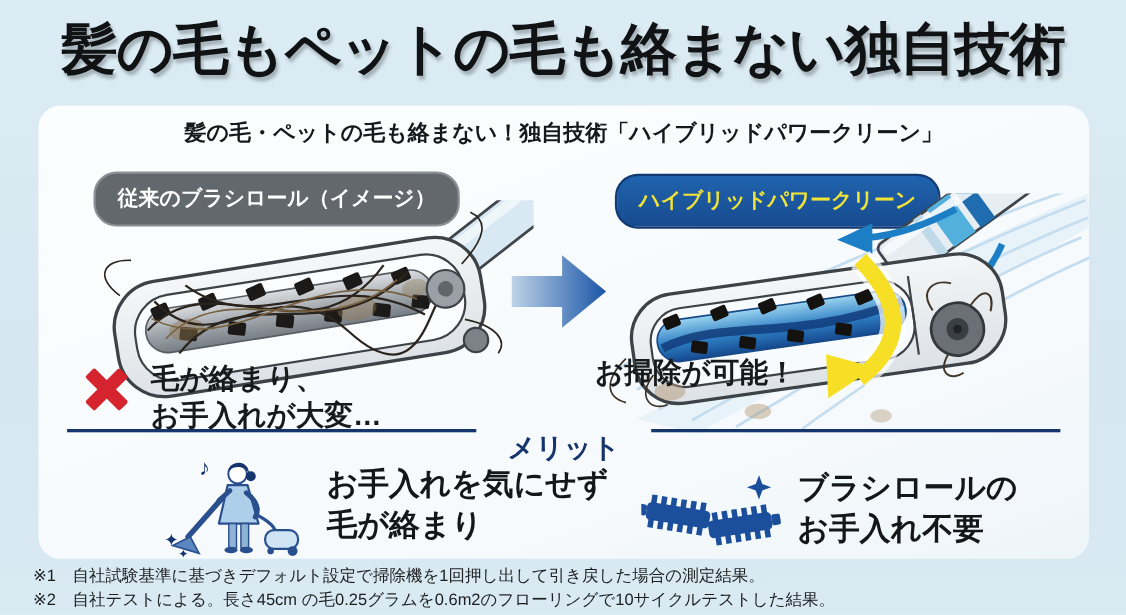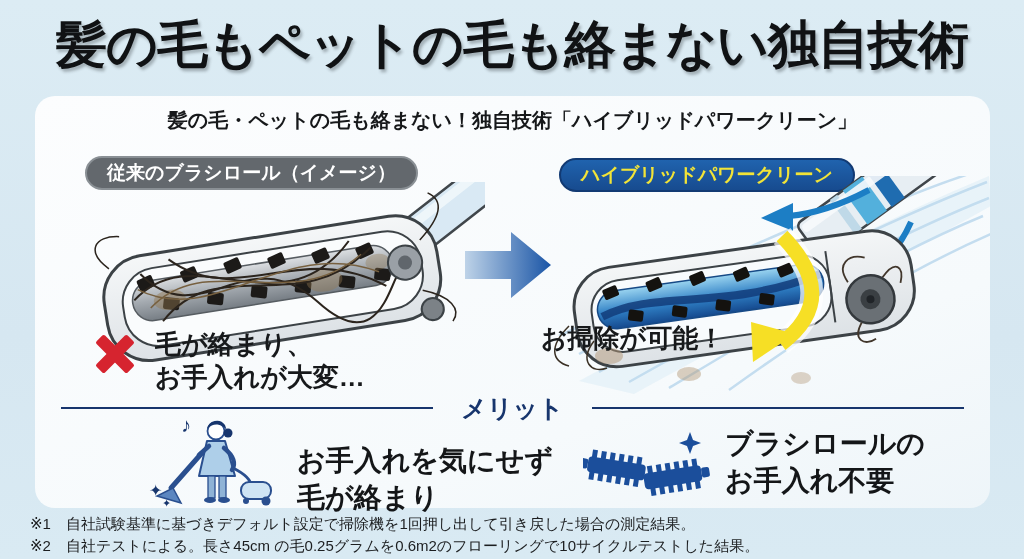--- a/index.html
+++ b/index.html
@@ -20,64 +20,64 @@
     position:absolute; left:35px; top:96px; width:955px; height:412px;
     background:linear-gradient(160deg,#fcfdfe 0%,#f6fafc 70%,#eef5f9 100%);
     border-radius:20px;
   }
   .subtitle{
     position:absolute; top:11px; left:0; width:100%;
     text-align:center; font-size:20px; font-weight:900; color:#16181a;
     white-space:nowrap;
   }
   .pill{
-    position:absolute; height:34px; line-height:36px; padding:0 20px;
+    position:absolute; height:50px; line-height:36px; padding:0 20px;
     border-radius:21px; font-size:19px; font-weight:800; white-space:nowrap;
     display:flex; align-items:center;
   }
   .pill-gray{
     left:50px; top:60px; background:#63686d; color:#ffffff;
     border:2px solid #8a9095;
   }
   .pill-blue{
     left:524px; top:62px;
     background:linear-gradient(180deg,#2063ae 0%,#174b8f 100%);
     color:#f2e437; border:2px solid #123a73;
   }
   .illus{ position:absolute; z-index:1; }
   .illus-left{ left:38px; top:86px; width:412px; height:186px; }
   .illus-right{ left:503px; top:80px; width:452px; height:220px; }
   .big-arrow{ position:absolute; left:430px; top:130px; width:88px; height:78px; z-index:2; }
   .caption{
     position:absolute; z-index:3; display:flex; align-items:flex-start; gap:10px;
   }
-  .caption-left{ left:56px; top:232px;gap:16px; }
+  .caption-left{ left:38px; top:232px;gap:16px; }
   .caption-right{ left:506px; top:226px; }
   .caption-text{
     font-size:26px; font-weight:900; color:#17191b; line-height:1.28; white-space:nowrap;
   }
   .caption-text span{ display:block; }
   .x-wrap{ width:48px; height:48px; flex:0 0 auto; margin-top:2px; }
   .merit-divider{
     position:absolute; left:26px; right:26px; top:294px; height:36px;
-    display:flex; align-items:center; z-index:4;
+    display:flex; align-items:flex-start; z-index:4;
   }
   .merit-divider .line{ flex:1; height:2.5px; background:#17356d; }
   .merit-heading{
     padding:0 28px; font-size:25px; font-weight:900; color:#17356d; white-space:nowrap;
   }
   .merit-illus{ position:absolute; z-index:4; }
   .woman-illus{ left:112px; top:314px; width:138px; height:98px; }
   .roll-illus{ left:548px; top:334px; width:132px; height:76px; }
   .merit-text{
     position:absolute; z-index:4; font-size:28px; font-weight:900; color:#141618;
     line-height:1.32; white-space:nowrap;
   }
   .merit-text span{ display:block; }
-  .merit-text-1{ left:262px; top:326px;margin-top:21px; }
+  .merit-text-1{ left:262px; top:326px; }
   .merit-text-2{ left:690px; top:330px; }
   .footnotes{
     position:absolute; left:30px; top:513px; font-size:15px; color:#1c1e20;
     line-height:1.45; white-space:nowrap;
   }
 </style>
 </head>
 <body>
 
 <div class="stage">

